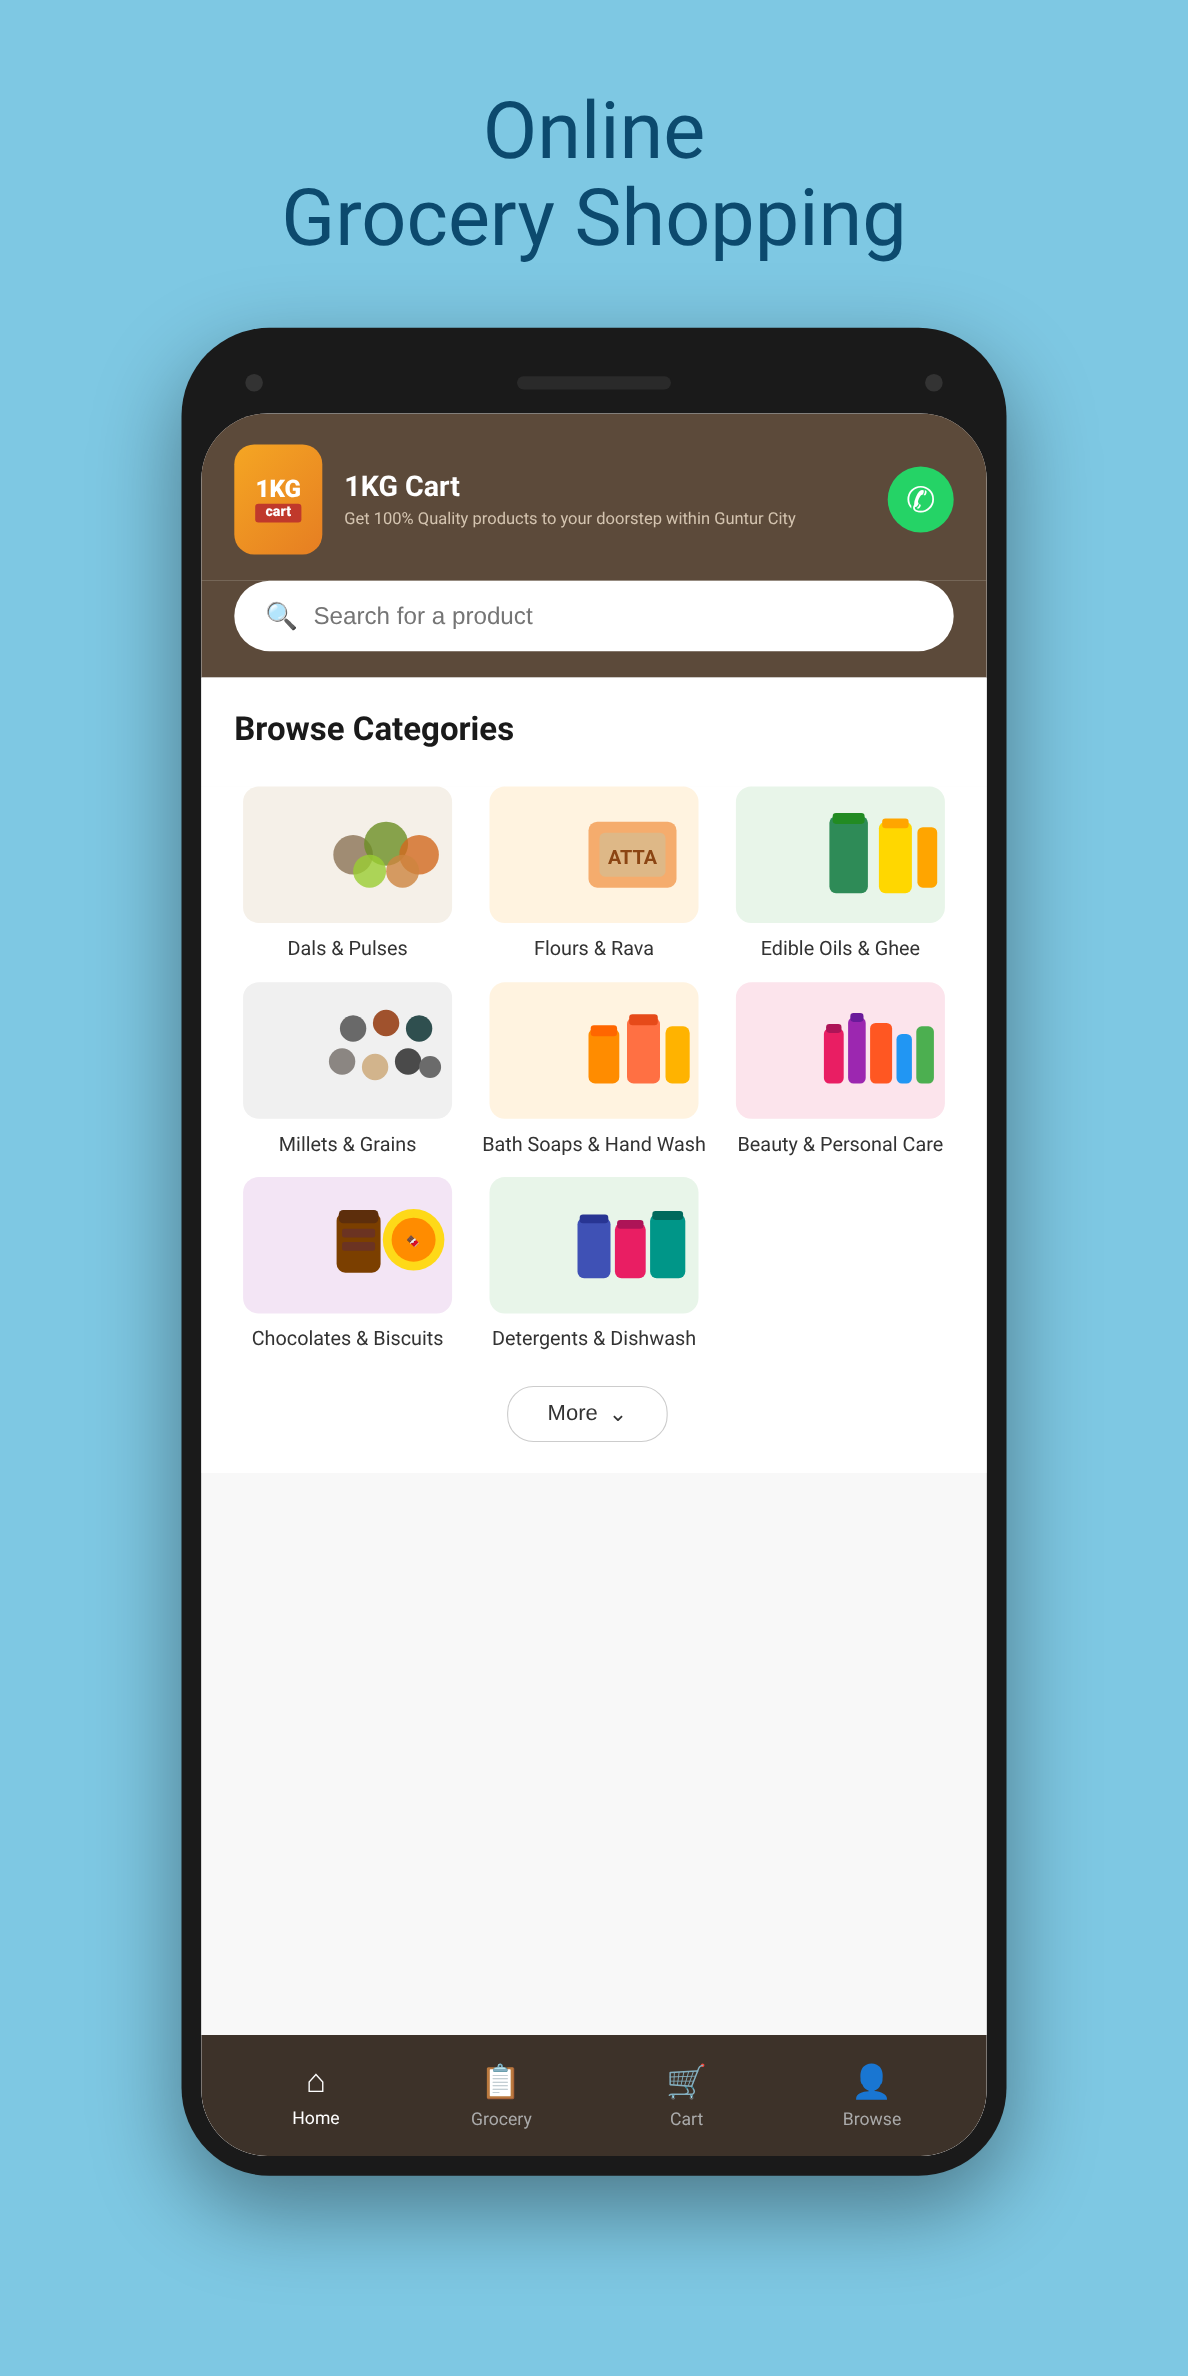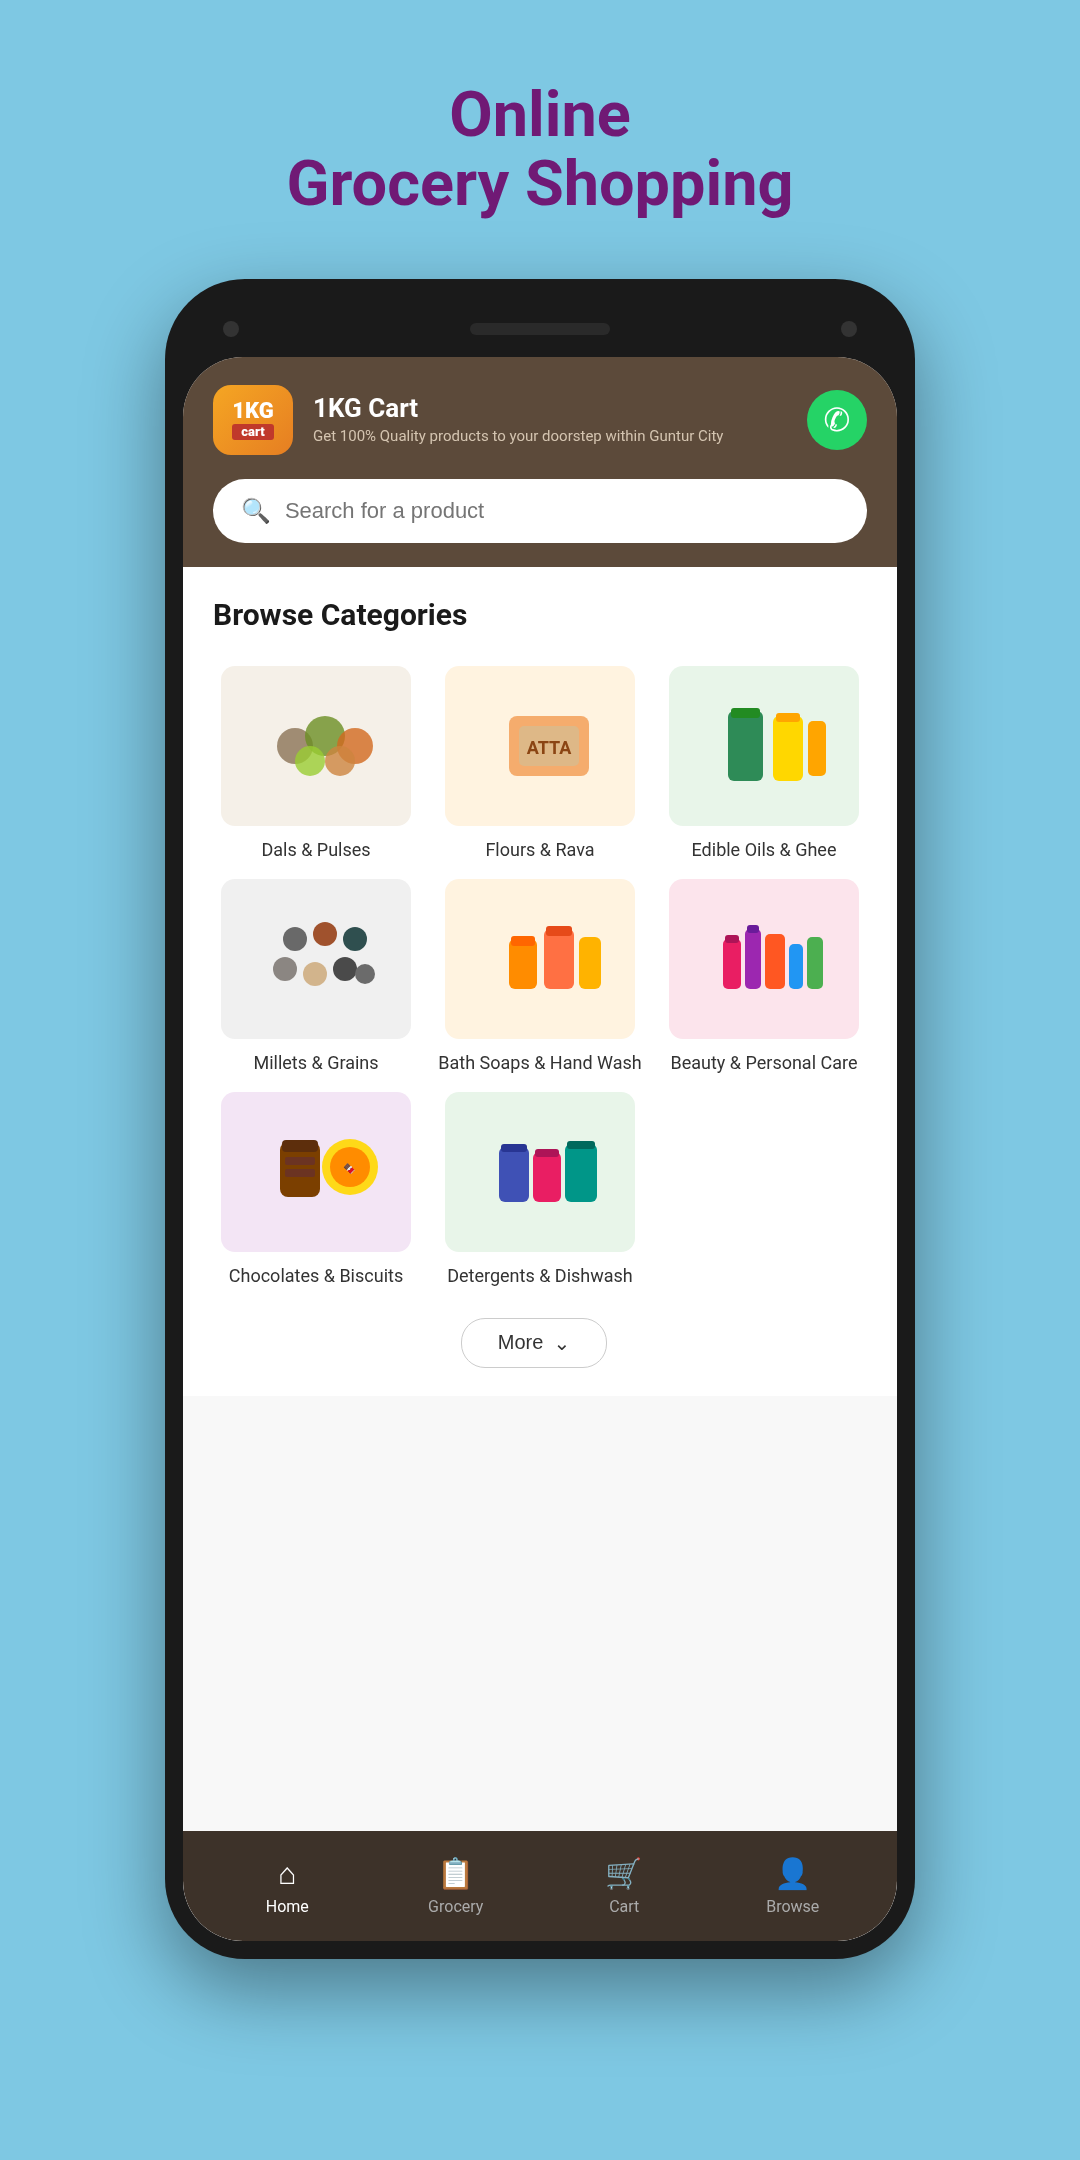--- a/index.html
+++ b/index.html
@@ -12,23 +12,23 @@
       flex-direction: column;
       align-items: center;
       overflow: hidden;
     }
     .page-title {
       text-align: center;
       margin-top: 80px;
       margin-bottom: 60px;
     }
     .page-title h1 {
-      font-size: 63px;
-      font-weight: 700;
-      color: #701a75;
+      font-size: 72px;
+      font-weight: 400;
+      color: #0c4a6e;
       line-height: 1.1;
     }
     .phone-wrapper {
       width: 750px;
       height: 1680px;
       background: #1a1a1a;
       border-radius: 80px;
       padding: 18px;
       box-shadow: 0 30px 80px rgba(0,0,0,0.4);
       position: relative;
@@ -71,21 +71,21 @@
     .app-header {
       background: #5c4a3a;
       padding: 28px 30px 24px 30px;
       display: flex;
       align-items: center;
       gap: 20px;
       flex-shrink: 0;
     }
     .app-logo {
       width: 80px;
-      height: 70px;
+      height: 100px;
       background: linear-gradient(135deg, #f5a623, #e67e22);
       border-radius: 18px;
       display: flex;
       align-items: center;
       justify-content: center;
       flex-shrink: 0;
     }
     .logo-text {
       color: white;
       font-weight: 900;
@@ -171,26 +171,26 @@
       background: white;
     }
     .category-item {
       display: flex;
       flex-direction: column;
       align-items: center;
       cursor: pointer;
     }
     .category-image-box {
       width: 190px;
-      height: 160px;
+      height: 124px;
       background: #f0f0f0;
       border-radius: 14px;
       display: flex;
       align-items: center;
-      justify-content: flex-start;
+      justify-content: flex-end;
       overflow: hidden;
       margin-bottom: 12px;
       padding-left: 44px;
     }
     .category-label {
       font-size: 18px;
       color: #333;
       text-align: center;
       font-weight: 400;
       line-height: 1.3;

